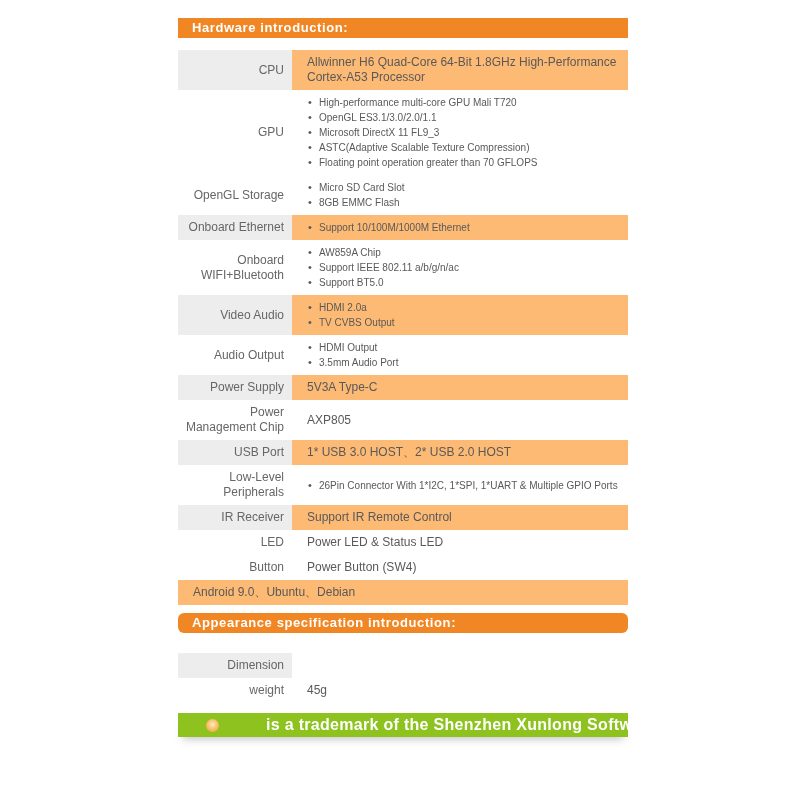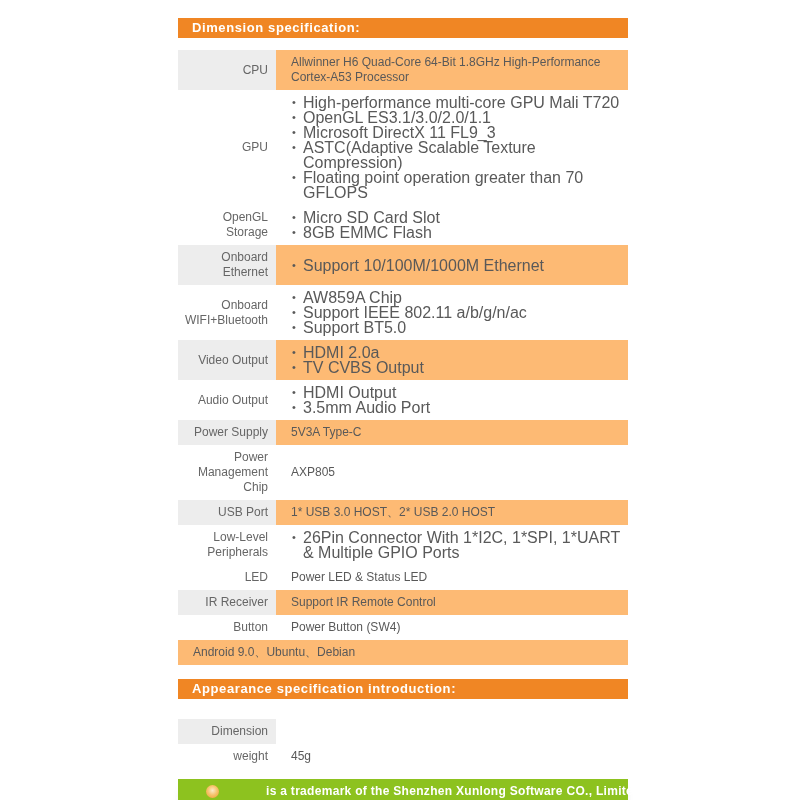--- a/index.html
+++ b/index.html
@@ -26,21 +26,21 @@
     letter-spacing: 0.6px;
     line-height: 20px;
     height: 20px;
     padding-left: 14px;
     box-sizing: border-box;
   }
   .spec-table { margin-top: 12px; }
   .row { display: flex; align-items: stretch; }
   .cell-label {
     box-sizing: border-box;
-    width: 98px;
+    width: 114px;
     flex: none;
     display: flex;
     align-items: center;
     justify-content: flex-end;
     text-align: right;
     padding: 5px 8px 5px 0;
     font-size: 12px;
     line-height: 15px;
     color: #666666;
   }
@@ -56,64 +56,64 @@
   }
   .row.shaded .cell-label { background: #EDEDED; }
   .row.shaded .cell-value { background: #fdba74; }
   ul.bullets {
     margin: 0; padding: 0;
     list-style: none;
   }
   ul.bullets li {
     position: relative;
     padding-left: 12px;
-    font-size: 16px;
+    font-size: 10px;
     line-height: 15px;
     color: #595959;
   }
   ul.bullets li::before {
     content: "\2022";
     position: absolute;
     left: 1px; top: 0;
     font-size: 11px;
     color: #595959;
   }
-  .sec-header.second { margin-top: 14px; }
+  .sec-header.second { margin-top: 8px; border-radius: 6px; }
   .appearance-table { margin-top: 20px; }
   .footer-bar {
     margin-top: 10px;
     height: 24px;
     background: #8DC21F;
     display: flex;
     align-items: center;
     box-shadow: 0 7px 9px -5px rgba(120,120,120,0.45);
   }
   .logo-circle {
     width: 13px; height: 13px;
     border-radius: 50%;
     margin-left: 28px;
     flex: none;
     background: radial-gradient(circle at 50% 42%, #FBEBC9 0%, #F6C26A 48%, #EF9B2E 100%);
   }
   .footer-text {
     color: #ffffff;
-    font-size: 12px;
+    font-size: 16px;
     font-weight: bold;
     margin-left: 47px;
     letter-spacing: 0.3px;
     white-space: nowrap;
   }
 </style>
 </head>
 <body>
 
 <div class="canvas">
   <div class="content">
 
-    <div class="sec-header">Dimension specification:</div>
+    <div class="sec-header">Hardware introduction:</div>
 
     <div class="spec-table">
 
       <div class="row shaded">
         <div class="cell-label">CPU</div>
         <div class="cell-value">Allwinner H6 Quad-Core 64-Bit 1.8GHz High-Performance Cortex-A53 Processor</div>
       </div>
 
       <div class="row">
         <div class="cell-label">GPU</div>
@@ -153,21 +153,21 @@
         <div class="cell-value">
           <ul class="bullets">
             <li>AW859A Chip</li>
             <li>Support IEEE 802.11 a/b/g/n/ac</li>
             <li>Support BT5.0</li>
           </ul>
         </div>
       </div>
 
       <div class="row shaded">
-        <div class="cell-label">Video Output</div>
+        <div class="cell-label">Video Audio</div>
         <div class="cell-value">
           <ul class="bullets">
             <li>HDMI 2.0a</li>
             <li>TV CVBS Output</li>
           </ul>
         </div>
       </div>
 
       <div class="row">
         <div class="cell-label">Audio Output</div>
@@ -197,28 +197,28 @@
       <div class="row">
         <div class="cell-label">Low-Level Peripherals</div>
         <div class="cell-value">
           <ul class="bullets">
             <li>26Pin Connector With 1*I2C, 1*SPI, 1*UART &amp; Multiple GPIO Ports</li>
           </ul>
         </div>
       </div>
 
 
+      <div class="row shaded">
+        <div class="cell-label">IR Receiver</div>
+        <div class="cell-value">Support IR Remote Control</div>
+      </div>
+
       <div class="row">
         <div class="cell-label">LED</div>
         <div class="cell-value">Power LED &amp; Status LED</div>
-      </div>
-
-      <div class="row shaded">
-        <div class="cell-label">IR Receiver</div>
-        <div class="cell-value">Support IR Remote Control</div>
       </div>
 
       <div class="row">
         <div class="cell-label">Button</div>
         <div class="cell-value">Power Button (SW4)</div>
       </div>
 
       <div class="row shaded">
         <div class="cell-value">Android 9.0、Ubuntu、Debian</div>
       </div>

